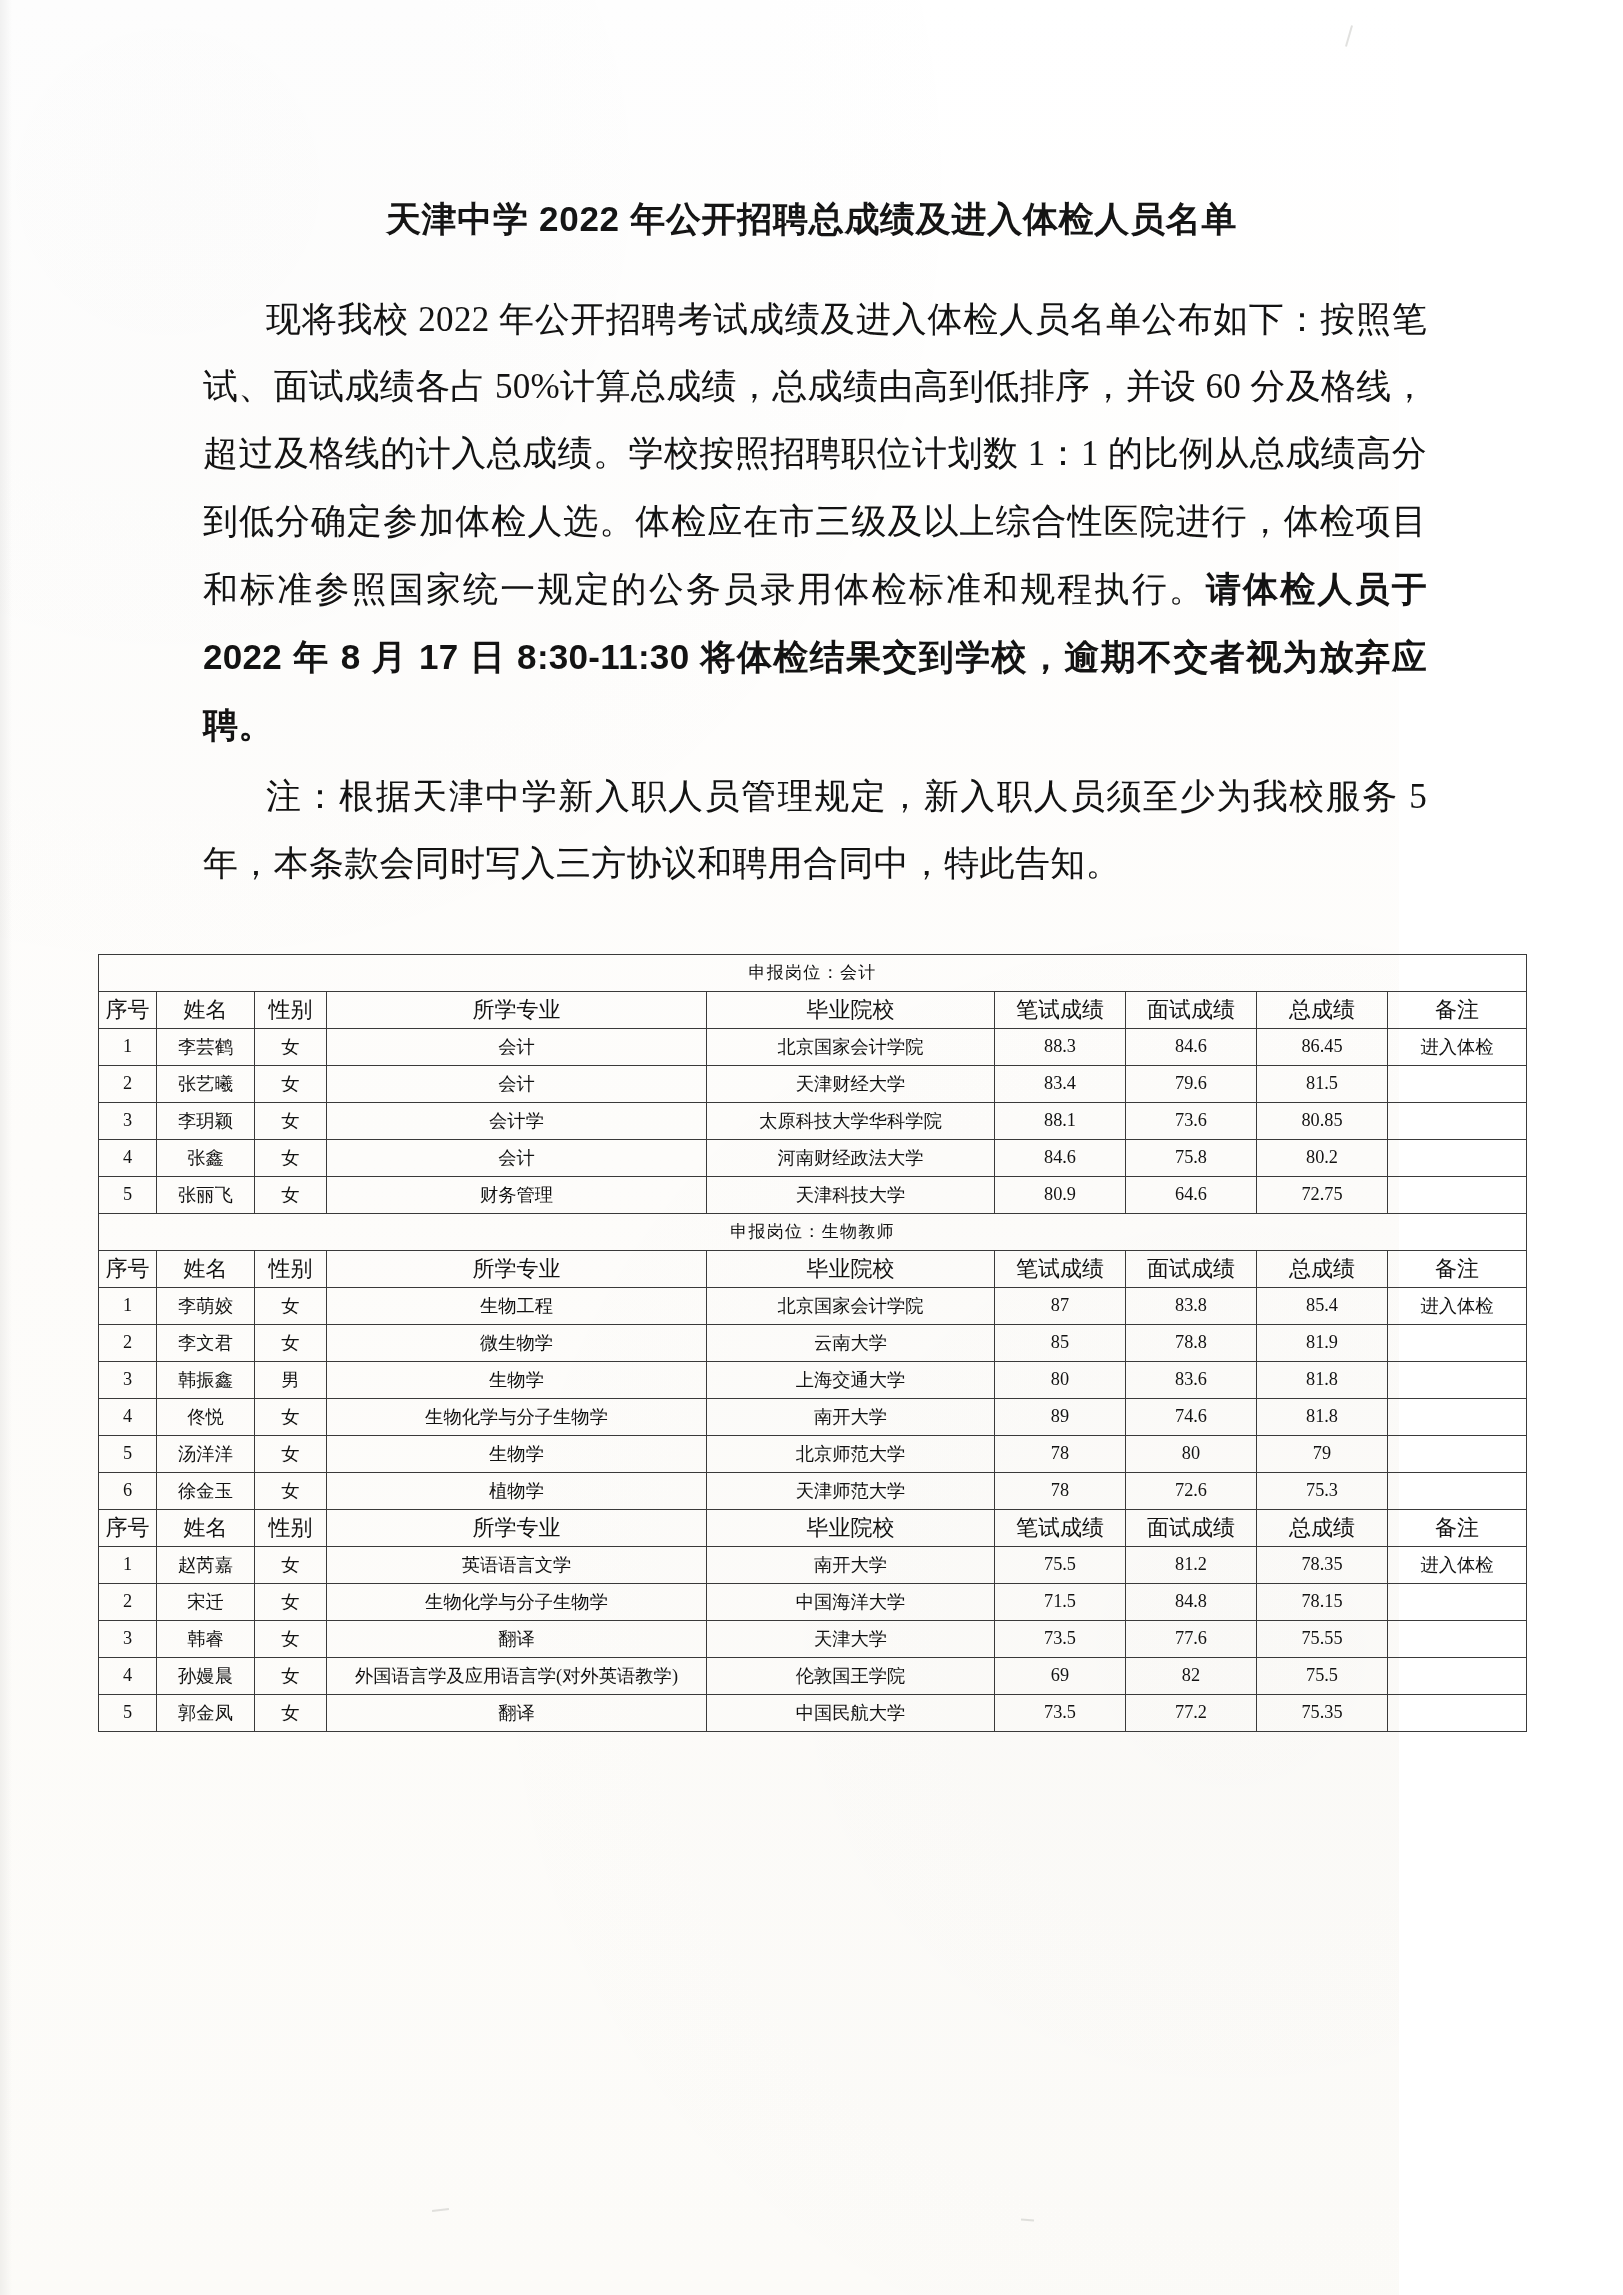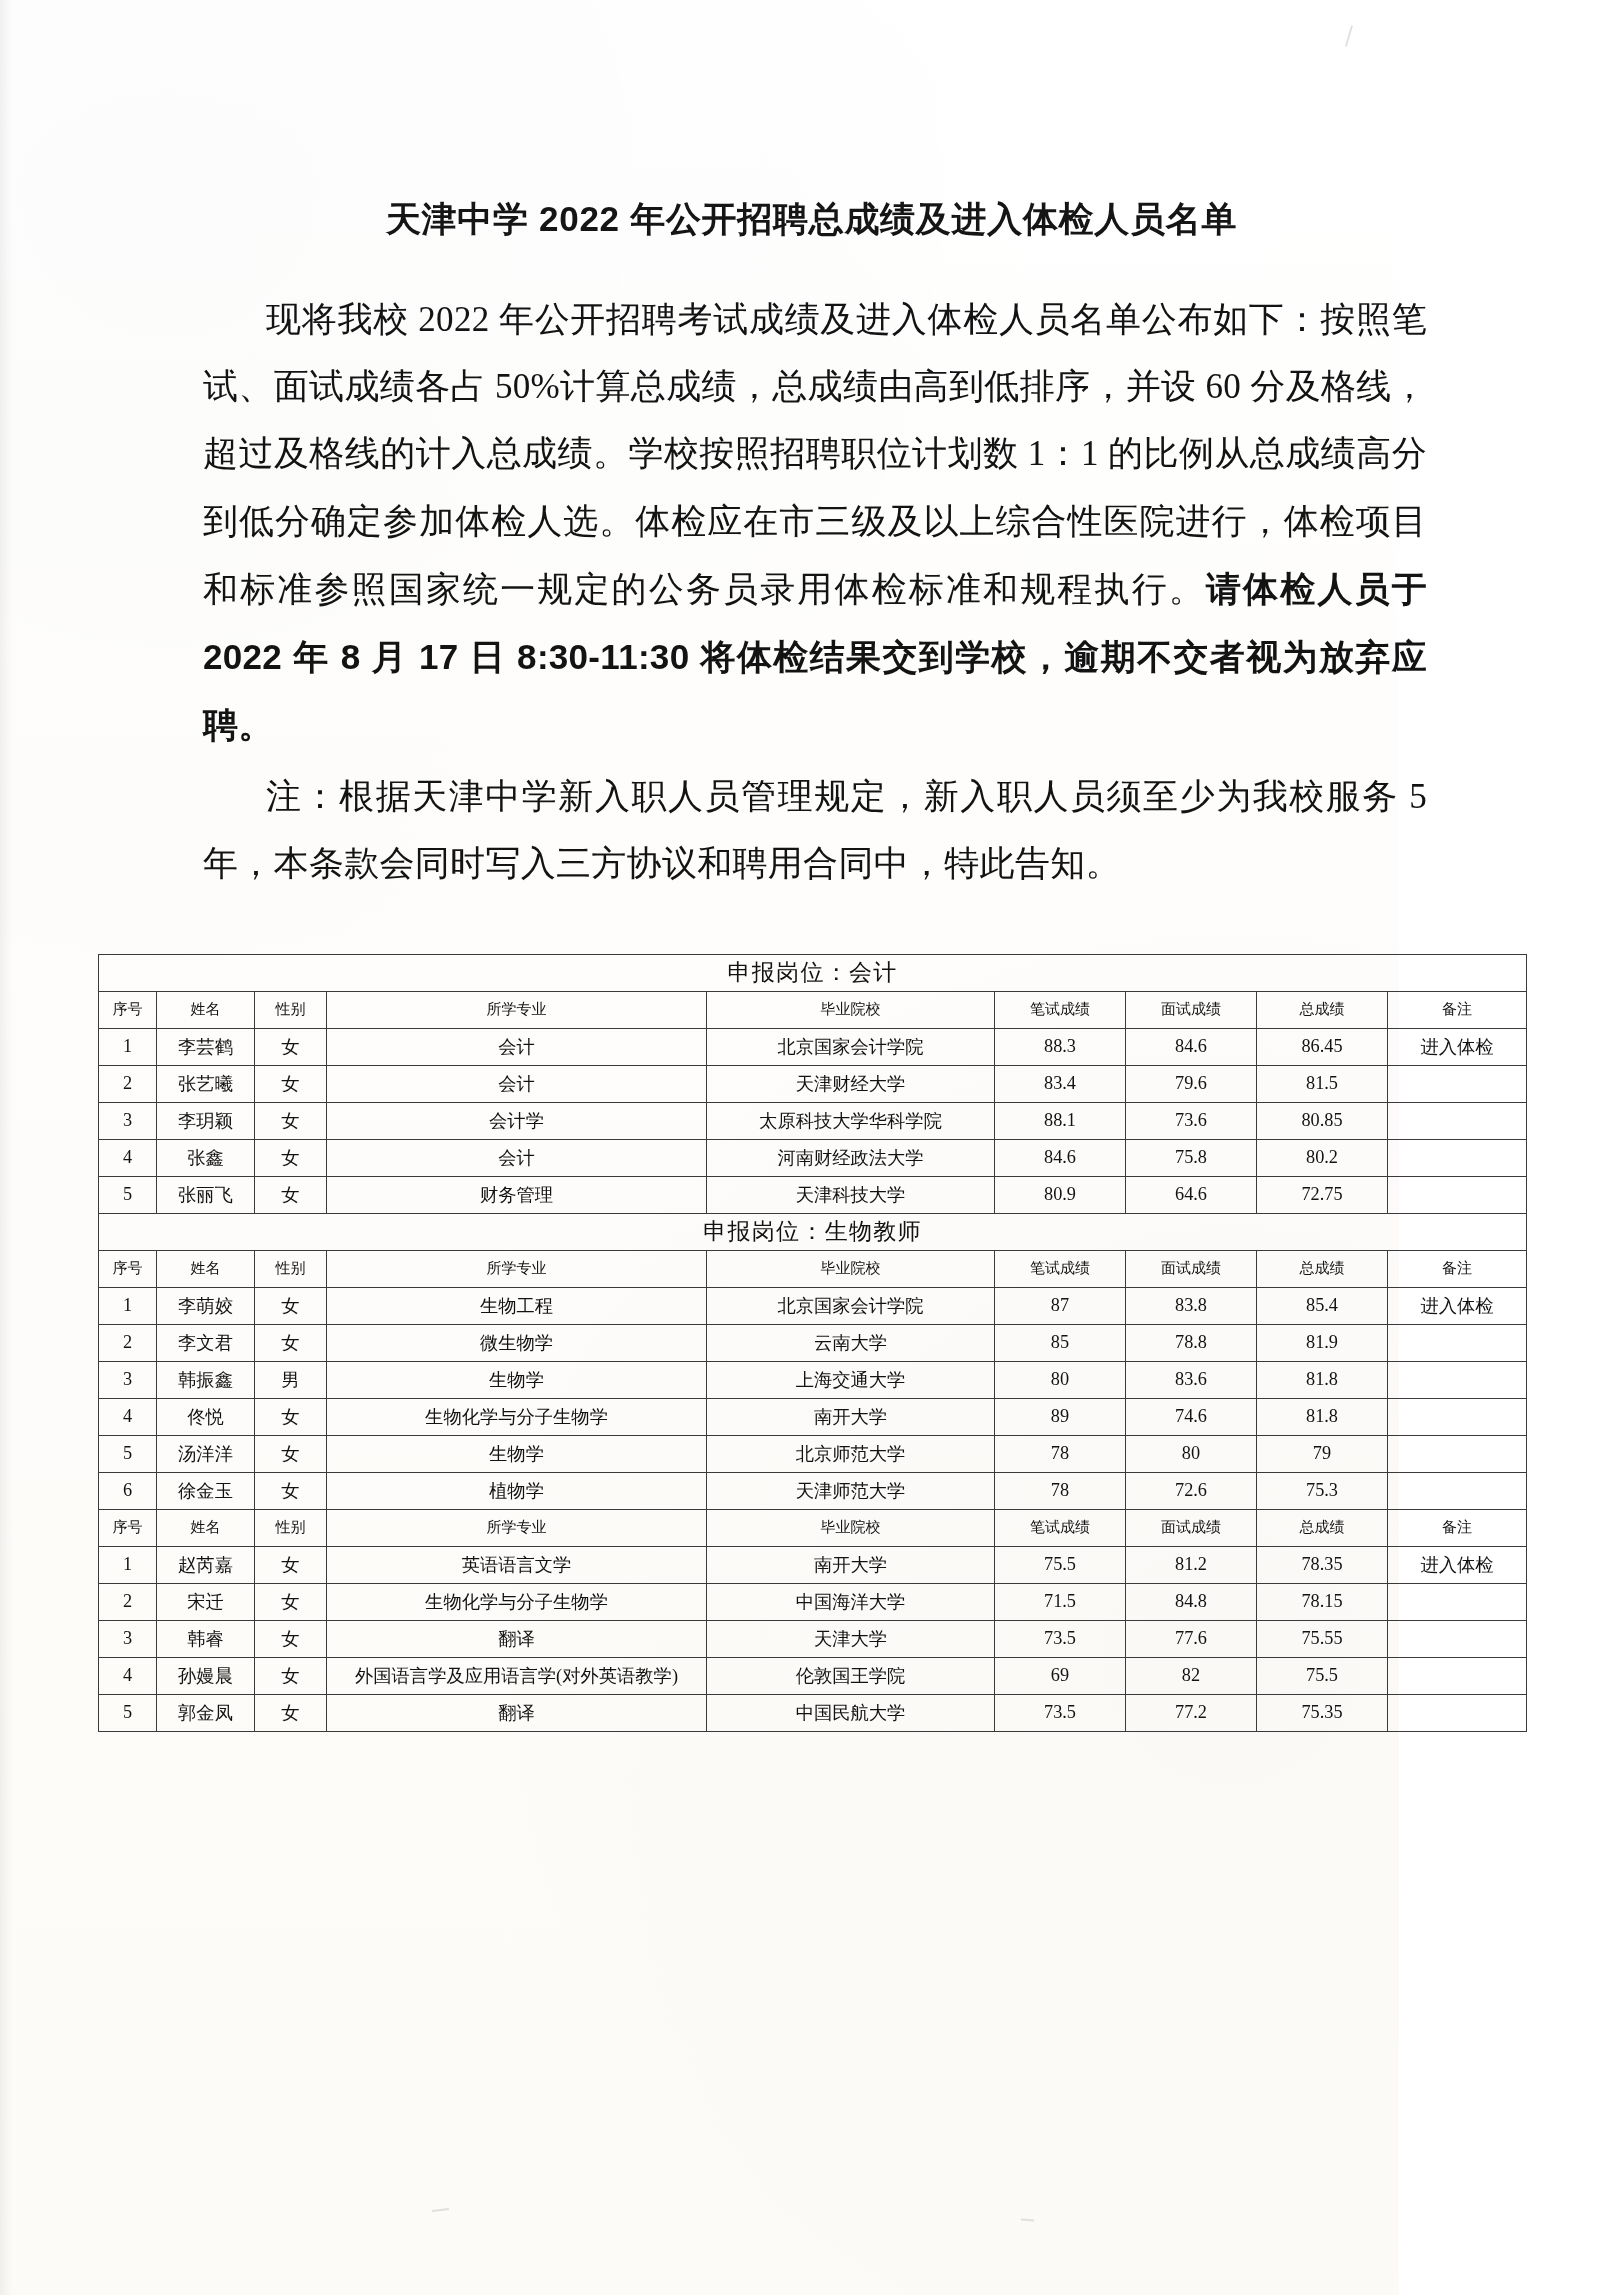--- a/index.html
+++ b/index.html
@@ -77,28 +77,28 @@
   table.score-table td, table.score-table th {
     border: 1px solid #3a3a3a;
     text-align: center;
     vertical-align: middle;
     padding: 0;
     height: 36px;
     font-weight: normal;
   }
   .group-row td {
     height: 38px;
-    font-size: 23px;
+    font-size: 17px;
     font-family: Liberation Sans, sans-serif;
     font-weight: bold;
     letter-spacing: 1.3px;
   }
   .head-row td {
     height: 37px;
-    font-size: 15px;
+    font-size: 22px;
     font-family: Liberation Mono, monospace;
     font-weight: bold;
   }
   .data-row td {
     height: 37px;
     font-size: 18.3px;
   }
   .col-no    { width: 58px; }
   .col-name  { width: 98px; }
   .col-sex   { width: 72px; }

